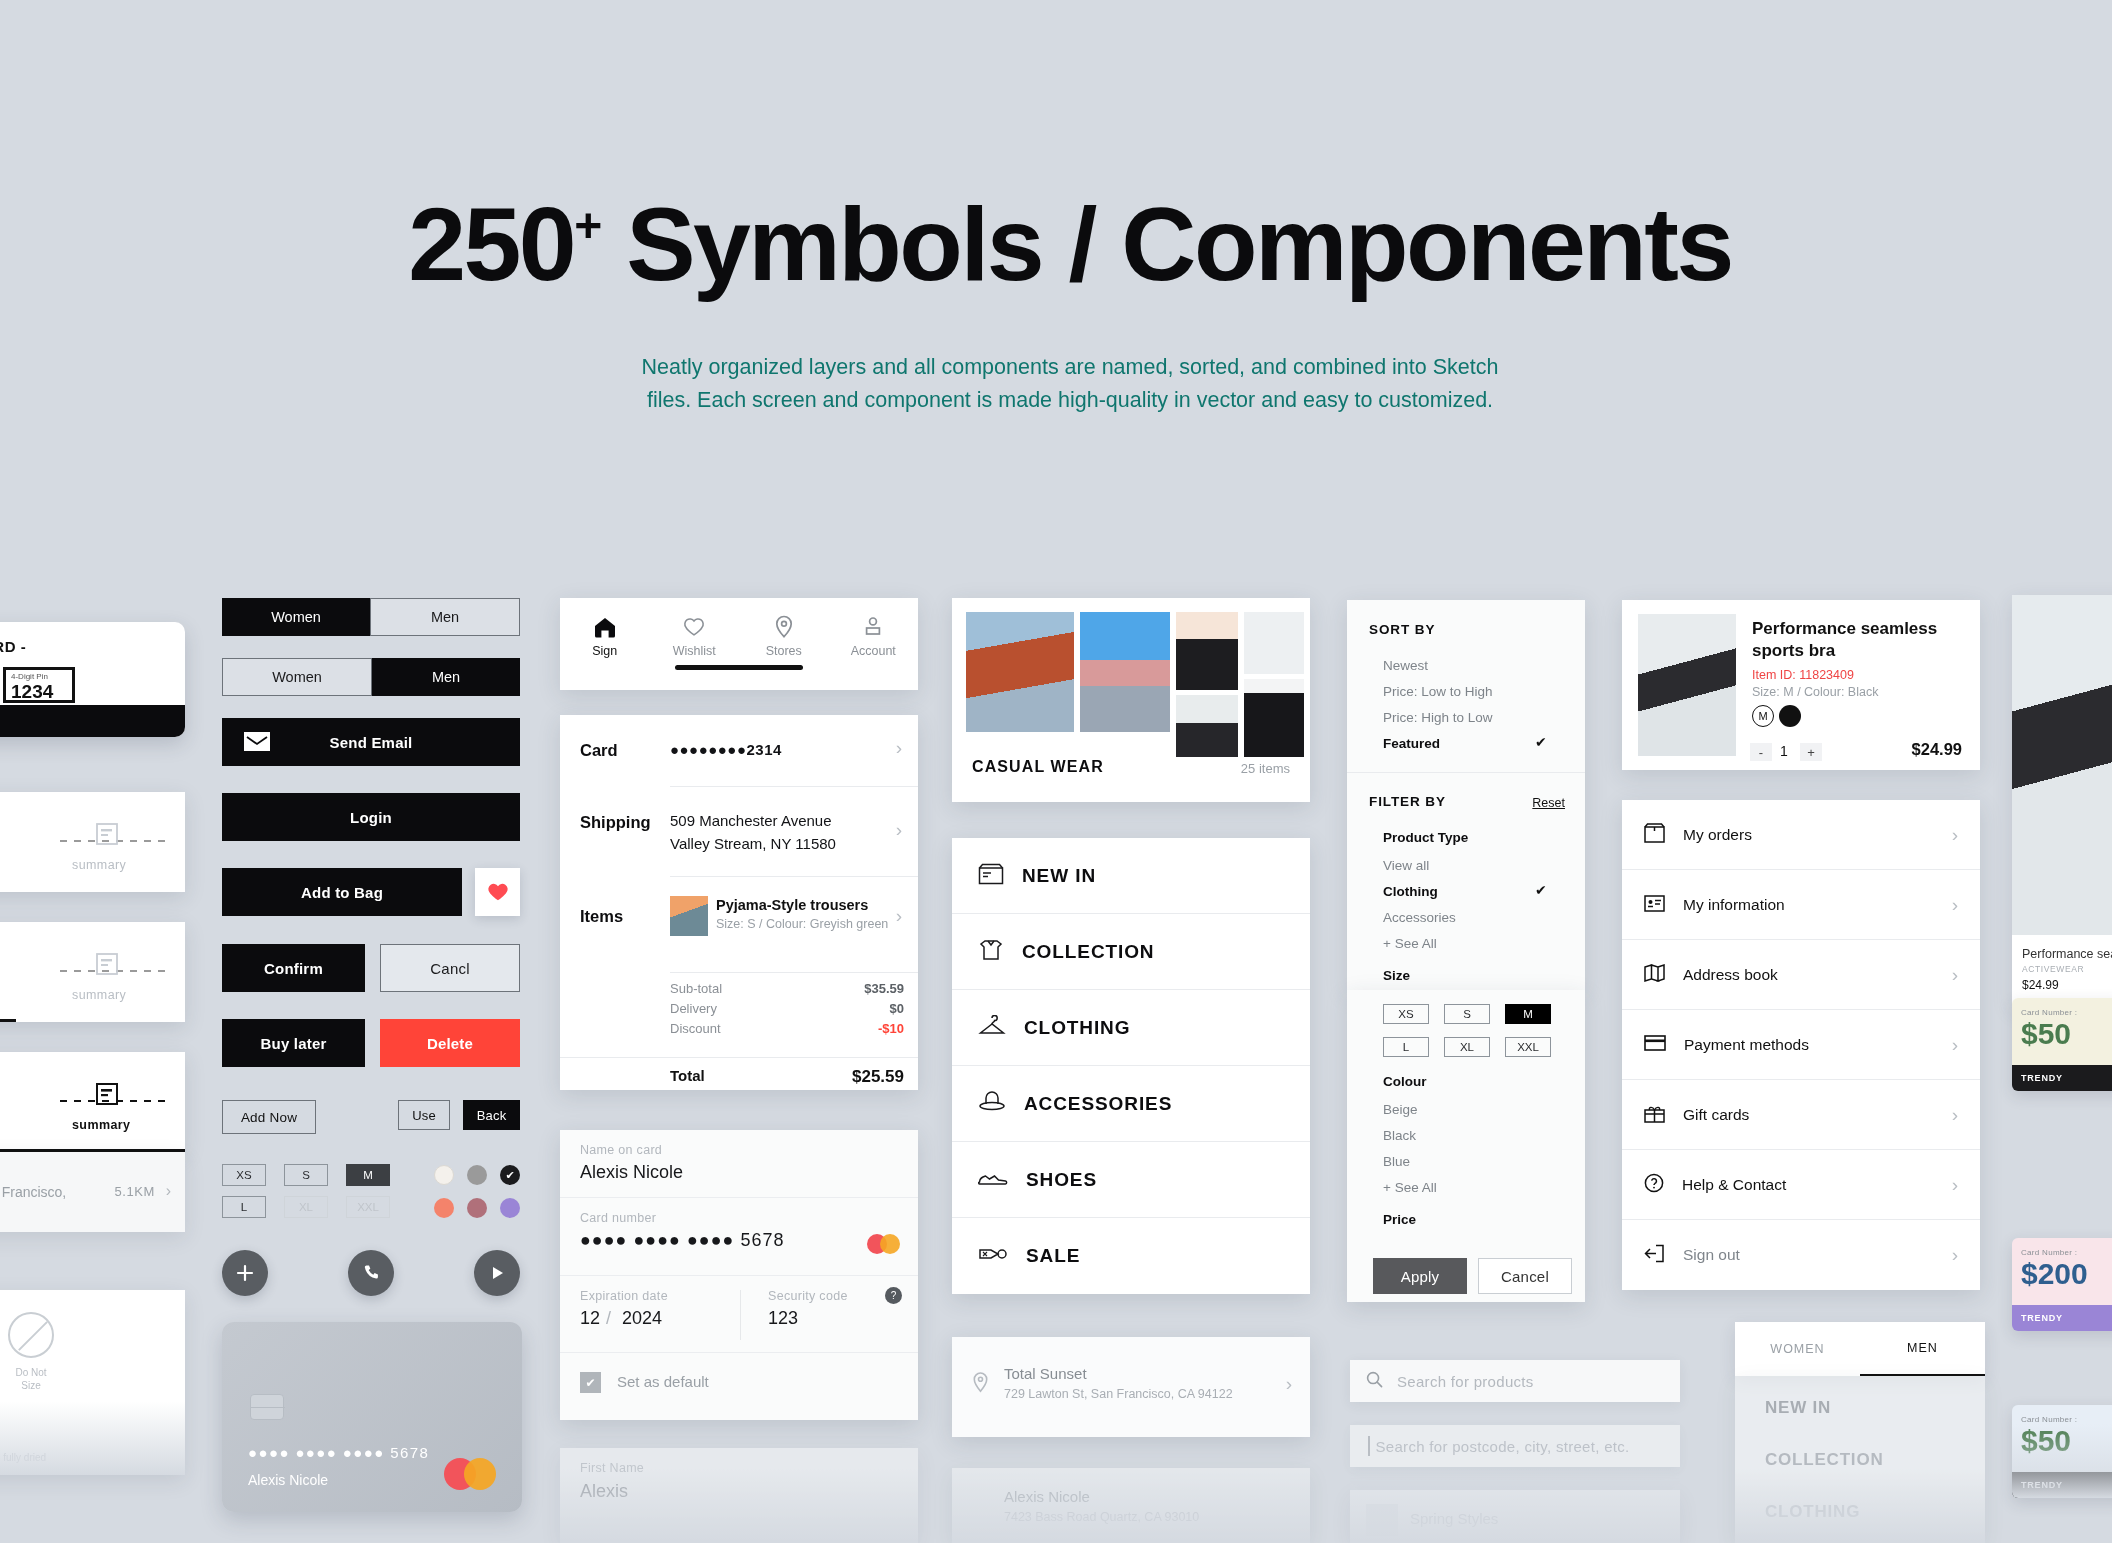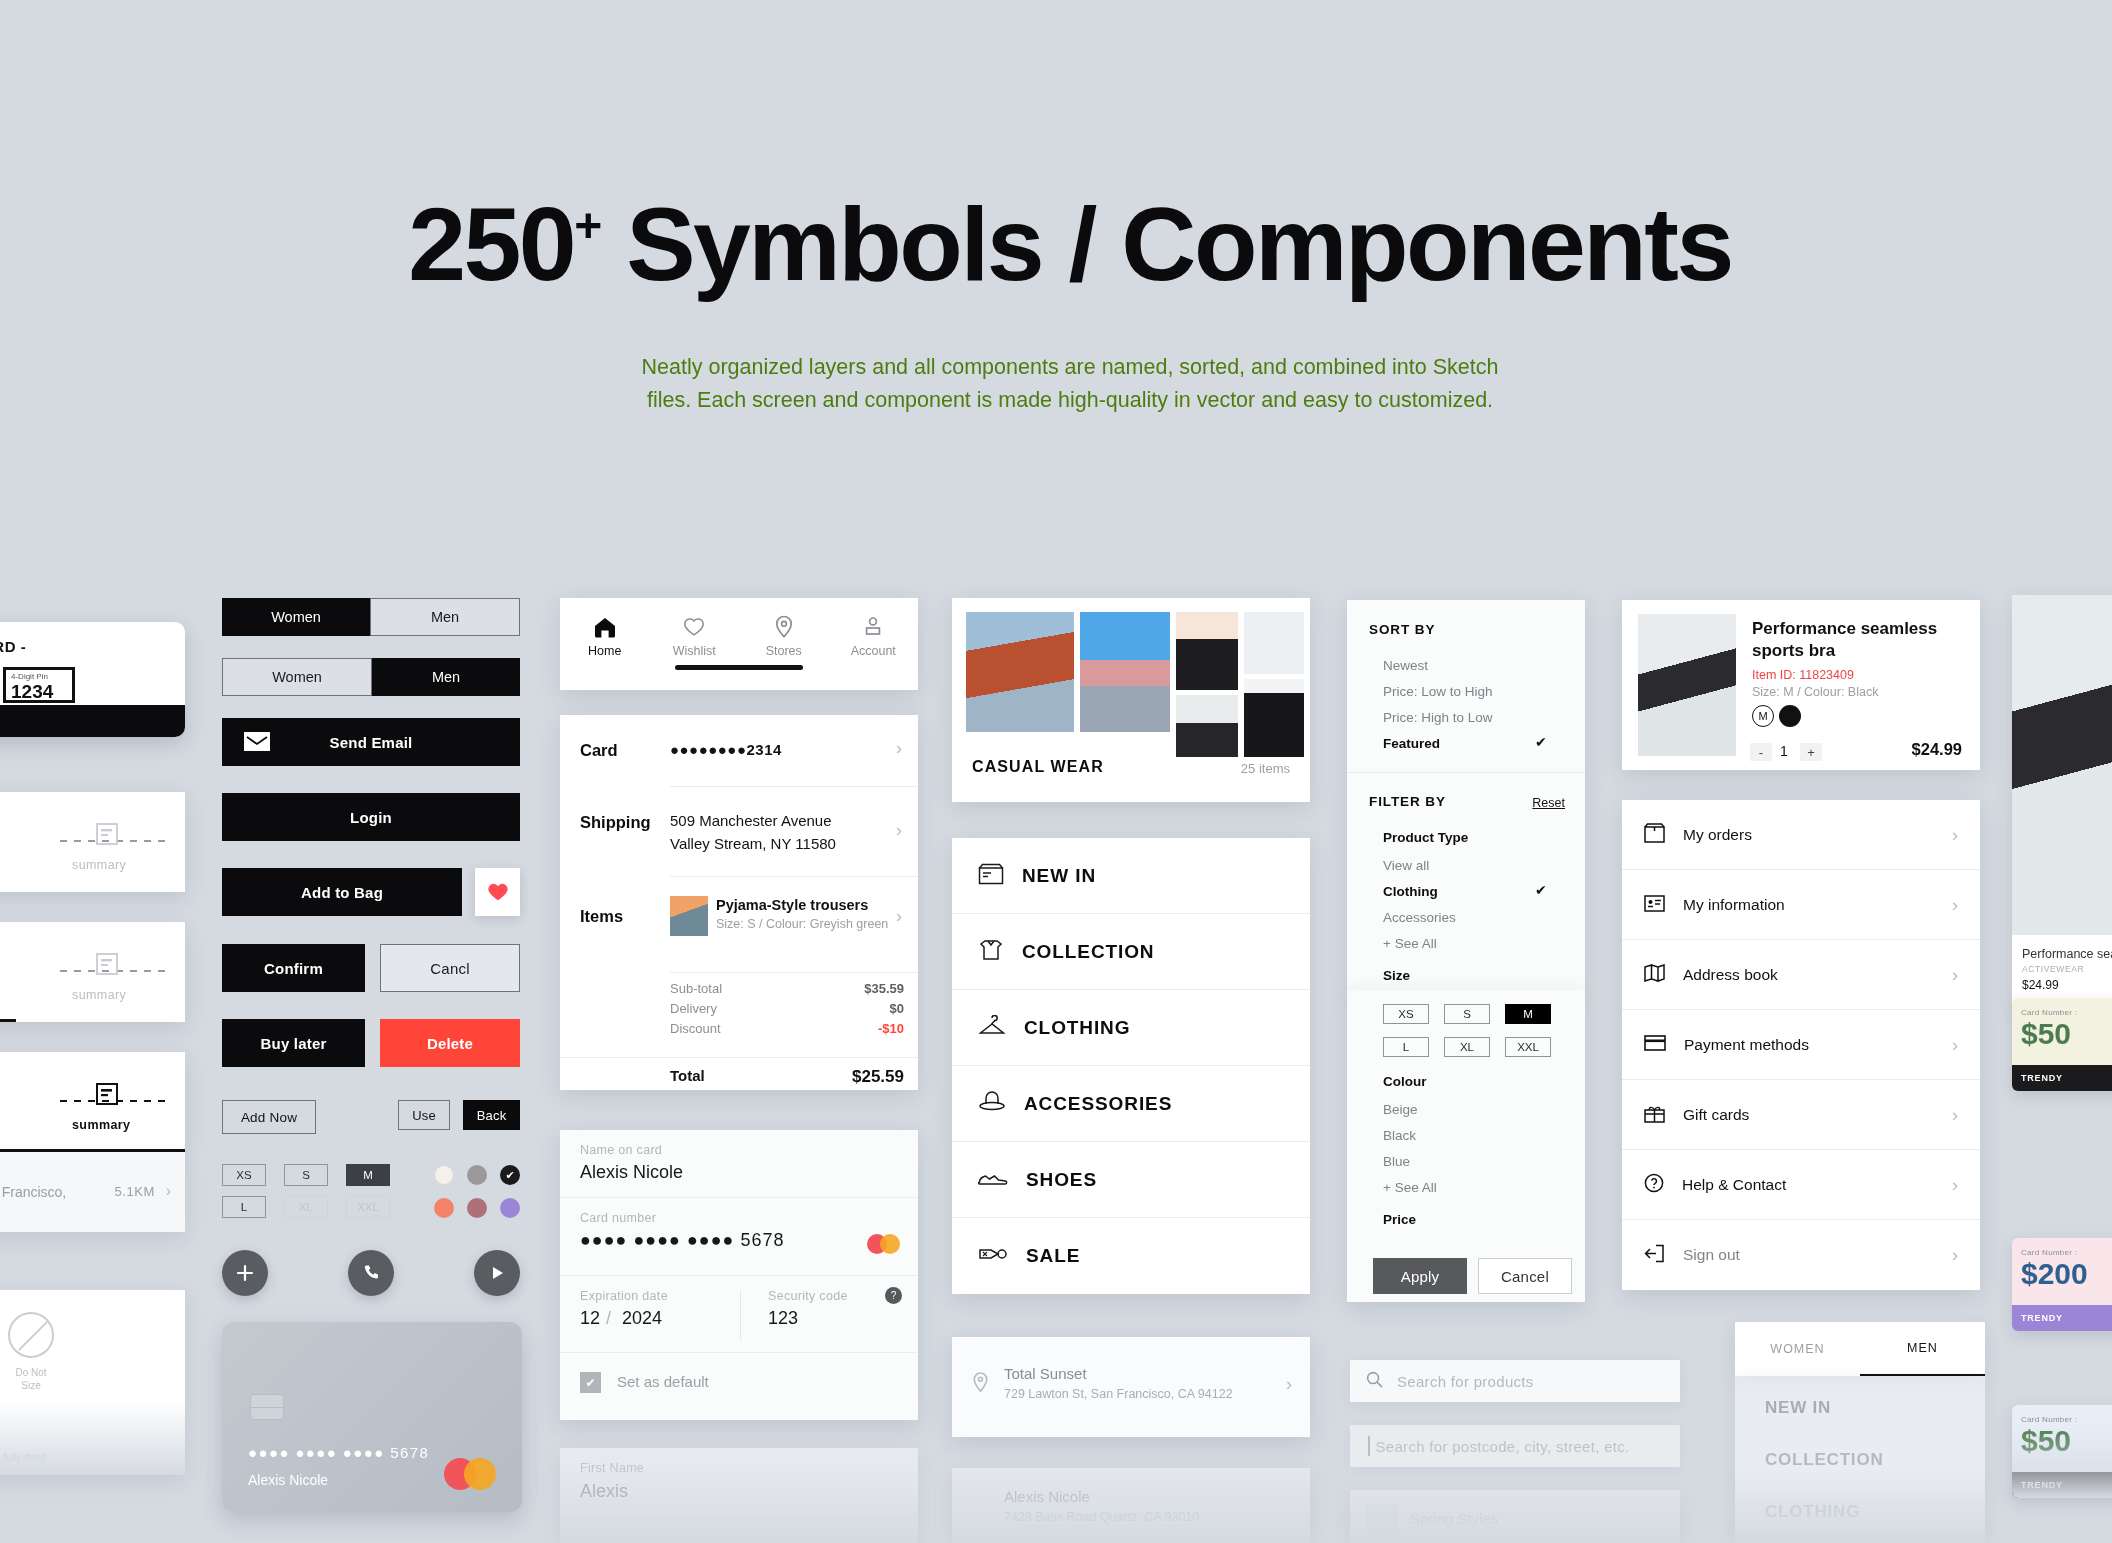--- a/index.html
+++ b/index.html
@@ -21,21 +21,21 @@
     color: #0b0b0d;
     line-height: 1;
     white-space: nowrap;
   }
   .hero-title .plus { font-size: 48px; vertical-align: 38px; font-weight: 700; }
   .hero-sub {
     margin: 55px auto 0;
     width: 1000px;
     font-size: 21.5px;
     line-height: 33px;
-    color: #4d7c0f;
+    color: #0f766e;
     font-weight: 400;
   }
 
   
   .card {
     position: absolute;
     background: #ffffff;
     box-shadow: 0 6px 22px rgba(40,52,72,.13);
   }
   .fade-bottom::after {
@@ -406,21 +406,21 @@
   </div>
 
   <div class="card" style="left:560px;top:598px;width:358px;height:92px;">
     <div class="tabbar">
       <div class="tab active">
         <div class="ti">
           <svg width="24" height="22" viewBox="0 0 24 22">
               <path d="M2 10L12 2l10 8v10a1.6 1.6 0 01-1.6 1.6h-4.8v-7.2h-7.2V21.6H3.6A1.6 1.6 0 012 20z" fill="#0b0b0d"></path>
             </svg>
         </div>
-        <div class="tl" style="color:#111;">Home</div>
+        <div class="tl" style="color:#111;">Sign</div>
       </div>
       <div class="tab">
         <div class="ti">
           <svg width="24" height="22" viewBox="0 0 24 24">
               <path d="M12 20.5s-7-4.6-8.9-8.4A5 5 0 0112 5.5a5 5 0 018.9 6.6C19 15.9 12 20.5 12 20.5z" fill="none" stroke="#8b9096" stroke-width="1.7"></path>
             </svg>
         </div>
         <div class="tl">Wishlist</div>
       </div>
       <div class="tab">

